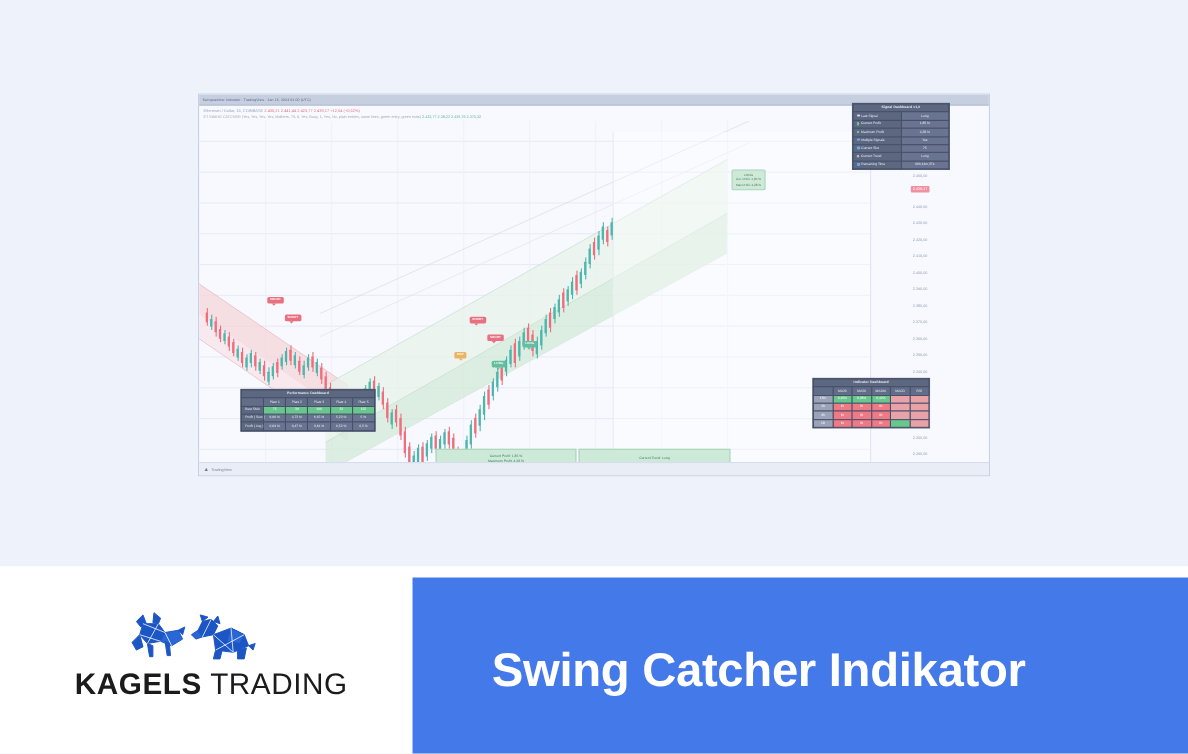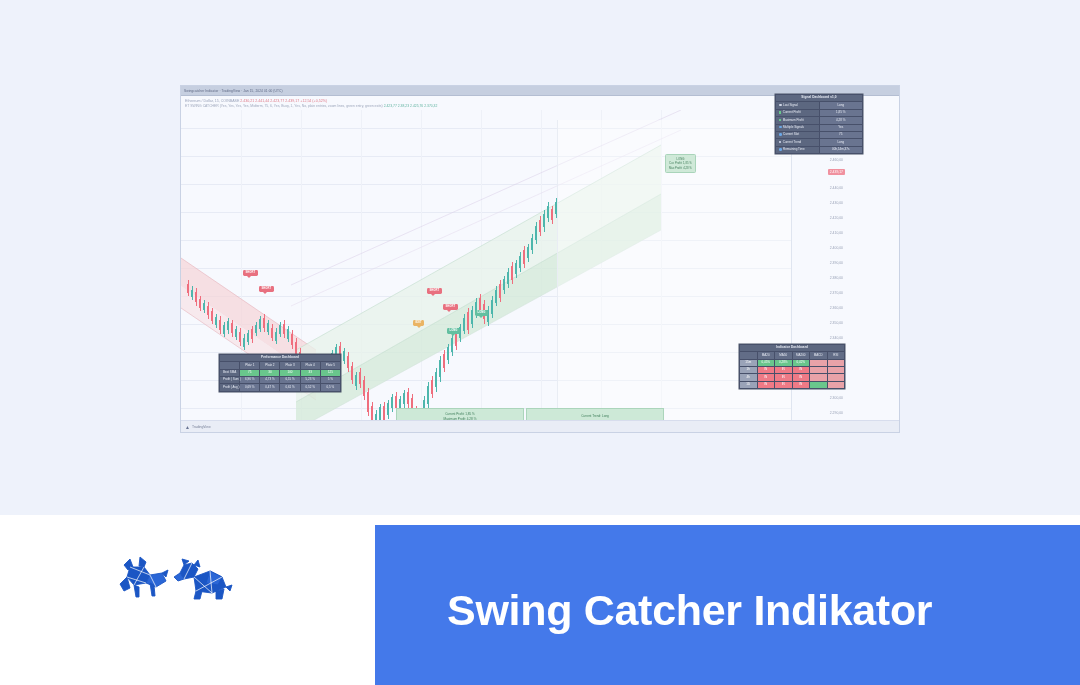--- a/index.html
+++ b/index.html
@@ -833,15 +833,19 @@
         <path d="M104 18 L116 24 L112 32 L100 30 Z" fill="#2a66d6"></path>
         <path d="M90 38 L88 46 L94 46 L96 38 Z" fill="#1b56c4"></path>
         <path d="M110 38 L110 46 L116 46 L118 36 Z" fill="#1b56c4"></path>
         <path d="M120 34 L126 32 L124 38 Z" fill="#1b56c4"></path>
         <line x1="88" y1="24" x2="106" y2="40" stroke="#ffffff" stroke-width="0.7"></line>
         <line x1="104" y1="18" x2="106" y2="40" stroke="#ffffff" stroke-width="0.7"></line>
         <line x1="116" y1="24" x2="90" y2="38" stroke="#ffffff" stroke-width="0.7"></line>
         <line x1="78" y1="26" x2="86" y2="10" stroke="#ffffff" stroke-width="0.7"></line>
       </g>
     </svg>
+    <div class="logo-text">
+      <span class="b">KAGELS</span>
+      <span class="t">TRADING</span>
+    </div>
   </div>
 
 </div>
 
 </body></html>

